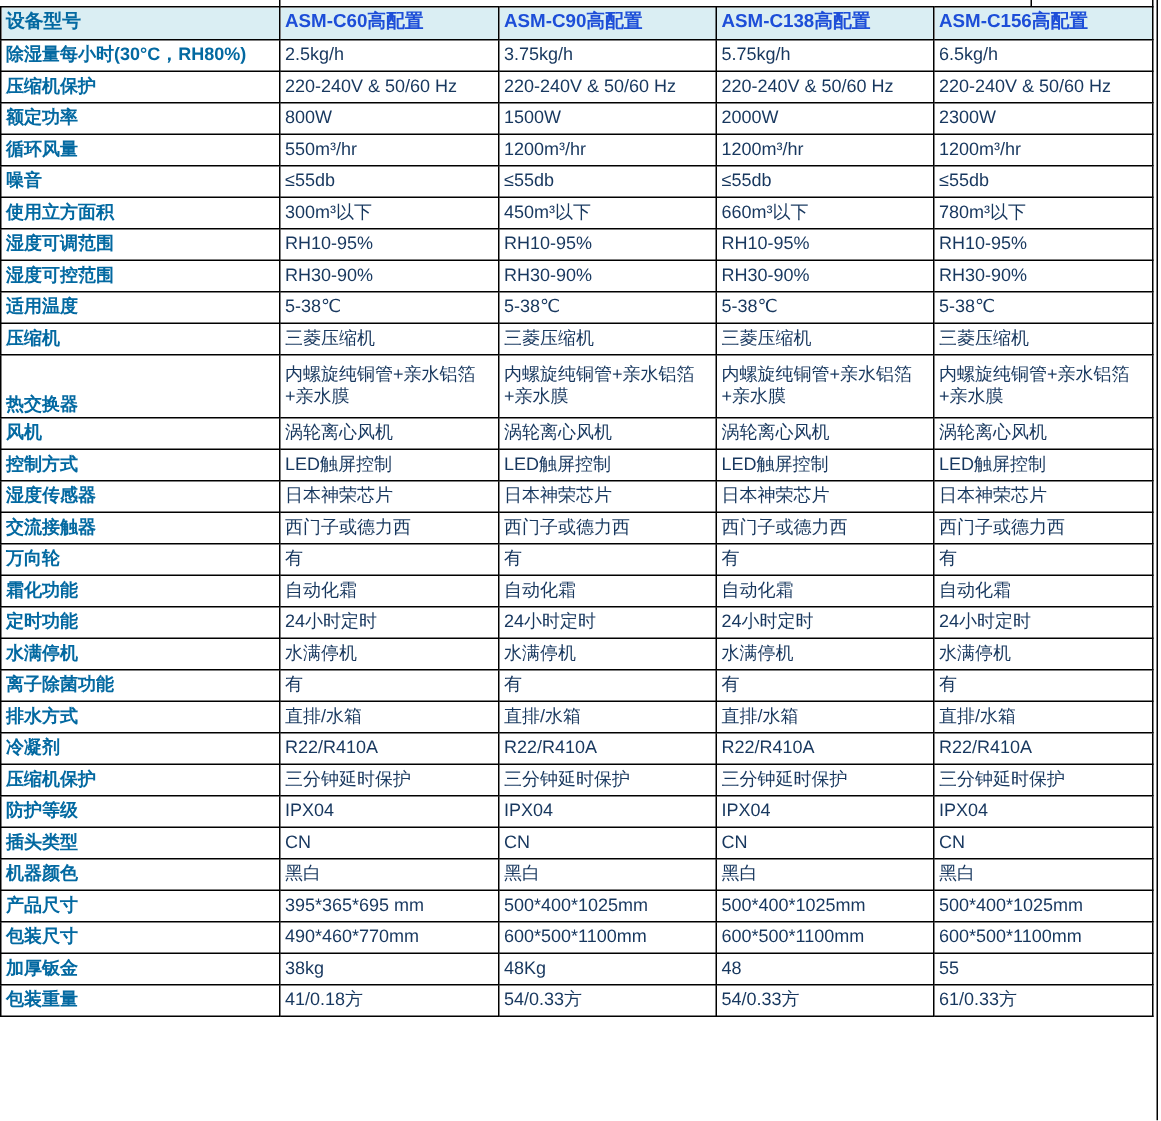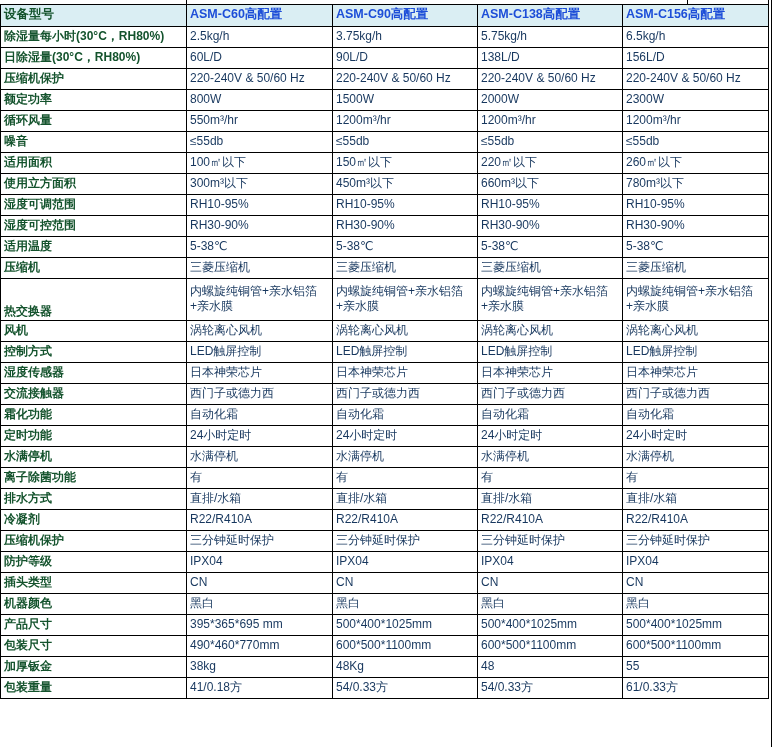--- a/index.html
+++ b/index.html
@@ -24,21 +24,21 @@
     line-height:1.25;
   }
   td.hdr{
     background:#DAEEF3;
     color:#1d4ed8;
     font-weight:bold;
     font-size:12.5px;
     height:20px;
   }
   td.lbl{
-    color:#14532d;
+    color:#0369a1;
     font-weight:bold;
   }
   tr.tall td{
     height:40px;
     white-space:normal;
     word-break:break-all;
   }
   tr.tall td.lbl{
     vertical-align:bottom;
     white-space:nowrap;
@@ -70,27 +70,20 @@
         <td class="hdr">ASM-C156高配置</td>
       </tr>
       <tr>
         <td class="lbl">除湿量每小时(30°C，RH80%)</td>
         <td>2.5kg/h</td>
         <td>3.75kg/h</td>
         <td>5.75kg/h</td>
         <td>6.5kg/h</td>
       </tr>
       <tr>
-        <td class="lbl">日除湿量(30°C，RH80%)</td>
-        <td>60L/D</td>
-        <td>90L/D</td>
-        <td>138L/D</td>
-        <td>156L/D</td>
-      </tr>
-      <tr>
         <td class="lbl">压缩机保护</td>
         <td>220-240V &amp; 50/60 Hz</td>
         <td>220-240V &amp; 50/60 Hz</td>
         <td>220-240V &amp; 50/60 Hz</td>
         <td>220-240V &amp; 50/60 Hz</td>
       </tr>
       <tr>
         <td class="lbl">额定功率</td>
         <td>800W</td>
         <td>1500W</td>
@@ -105,27 +98,20 @@
         <td>1200m³/hr</td>
       </tr>
       <tr>
         <td class="lbl">噪音</td>
         <td>≤55db</td>
         <td>≤55db</td>
         <td>≤55db</td>
         <td>≤55db</td>
       </tr>
       <tr>
-        <td class="lbl">适用面积</td>
-        <td>100㎡以下</td>
-        <td>150㎡以下</td>
-        <td>220㎡以下</td>
-        <td>260㎡以下</td>
-      </tr>
-      <tr>
         <td class="lbl">使用立方面积</td>
         <td>300m³以下</td>
         <td>450m³以下</td>
         <td>660m³以下</td>
         <td>780m³以下</td>
       </tr>
       <tr>
         <td class="lbl">湿度可调范围</td>
         <td>RH10-95%</td>
         <td>RH10-95%</td>
@@ -182,20 +168,27 @@
         <td>日本神荣芯片</td>
       </tr>
       <tr>
         <td class="lbl">交流接触器</td>
         <td>西门子或德力西</td>
         <td>西门子或德力西</td>
         <td>西门子或德力西</td>
         <td>西门子或德力西</td>
       </tr>
       <tr>
+        <td class="lbl">万向轮</td>
+        <td>有</td>
+        <td>有</td>
+        <td>有</td>
+        <td>有</td>
+      </tr>
+      <tr>
         <td class="lbl">霜化功能</td>
         <td>自动化霜</td>
         <td>自动化霜</td>
         <td>自动化霜</td>
         <td>自动化霜</td>
       </tr>
       <tr>
         <td class="lbl">定时功能</td>
         <td>24小时定时</td>
         <td>24小时定时</td>

